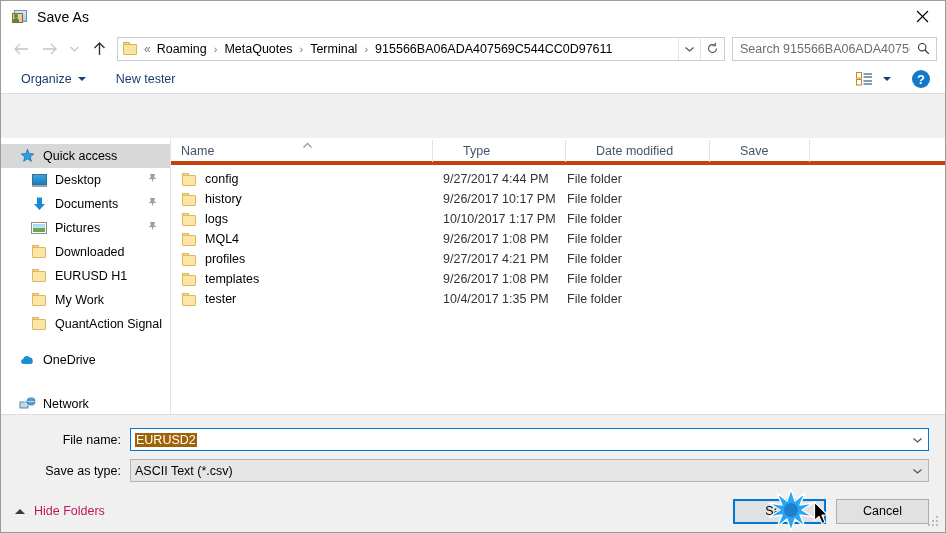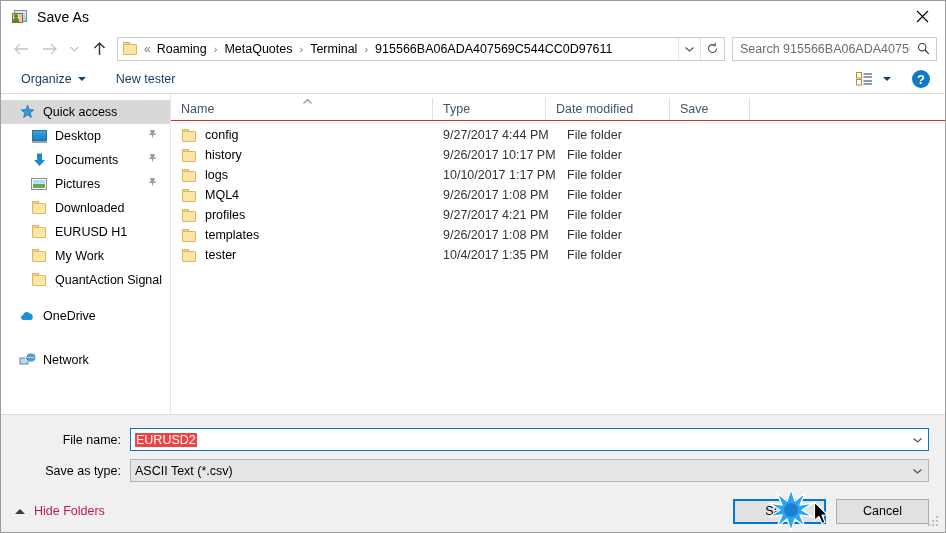--- a/index.html
+++ b/index.html
@@ -215,20 +215,21 @@
     width: 20px; height: 20px;
     margin-left: 16px; margin-right: 4px;
   }
 
   
   .mainrow {
     flex: 1 1 auto;
     display: flex;
     min-height: 0;
     background: #86efac;
+    margin-top: 44px;
   }
   .sidebar {
     width: 170px;
     flex: 0 0 auto;
     background: #ffffff;
     border-right: 1px solid #e4e4e4;
     padding-top: 6px;
     overflow: hidden;
   }
   .sb-item {
@@ -312,23 +313,24 @@
   }
   .sort-caret {
     position: absolute;
     left: 130px; top: 0px;
     z-index: 3;
   }
   .colheader {
     height: 24px;
     display: flex;
     align-items: center;
-    border-bottom: 1px solid #c2410c;
+    border-bottom: 4px solid #c2410c;
     flex: 0 0 auto;
     margin-top: 3px;
+    gap: 20px;
   }
   .col {
     font-size: 12.5px;
     color: #44546a;
     padding-left: 10px;
     height: 22px;
     display: flex;
     align-items: center;
     border-right: 1px solid #e2e2e2;
     overflow: hidden;
@@ -409,21 +411,21 @@
     border: 1px solid #b4b4b4;
   }
   .combo-value {
     flex: 1 1 auto;
     font-size: 12.5px;
     padding-left: 4px;
     overflow: hidden;
     white-space: nowrap;
   }
   .combo-value .sel {
-    background: #ef4444;
+    background: #a16207;
     color: #ffffff;
     padding: 1px 1px;
   }
   .combo-arrow {
     width: 22px; height: 21px;
     display: flex; align-items: center; justify-content: center;
     flex: 0 0 auto;
   }
 
   

